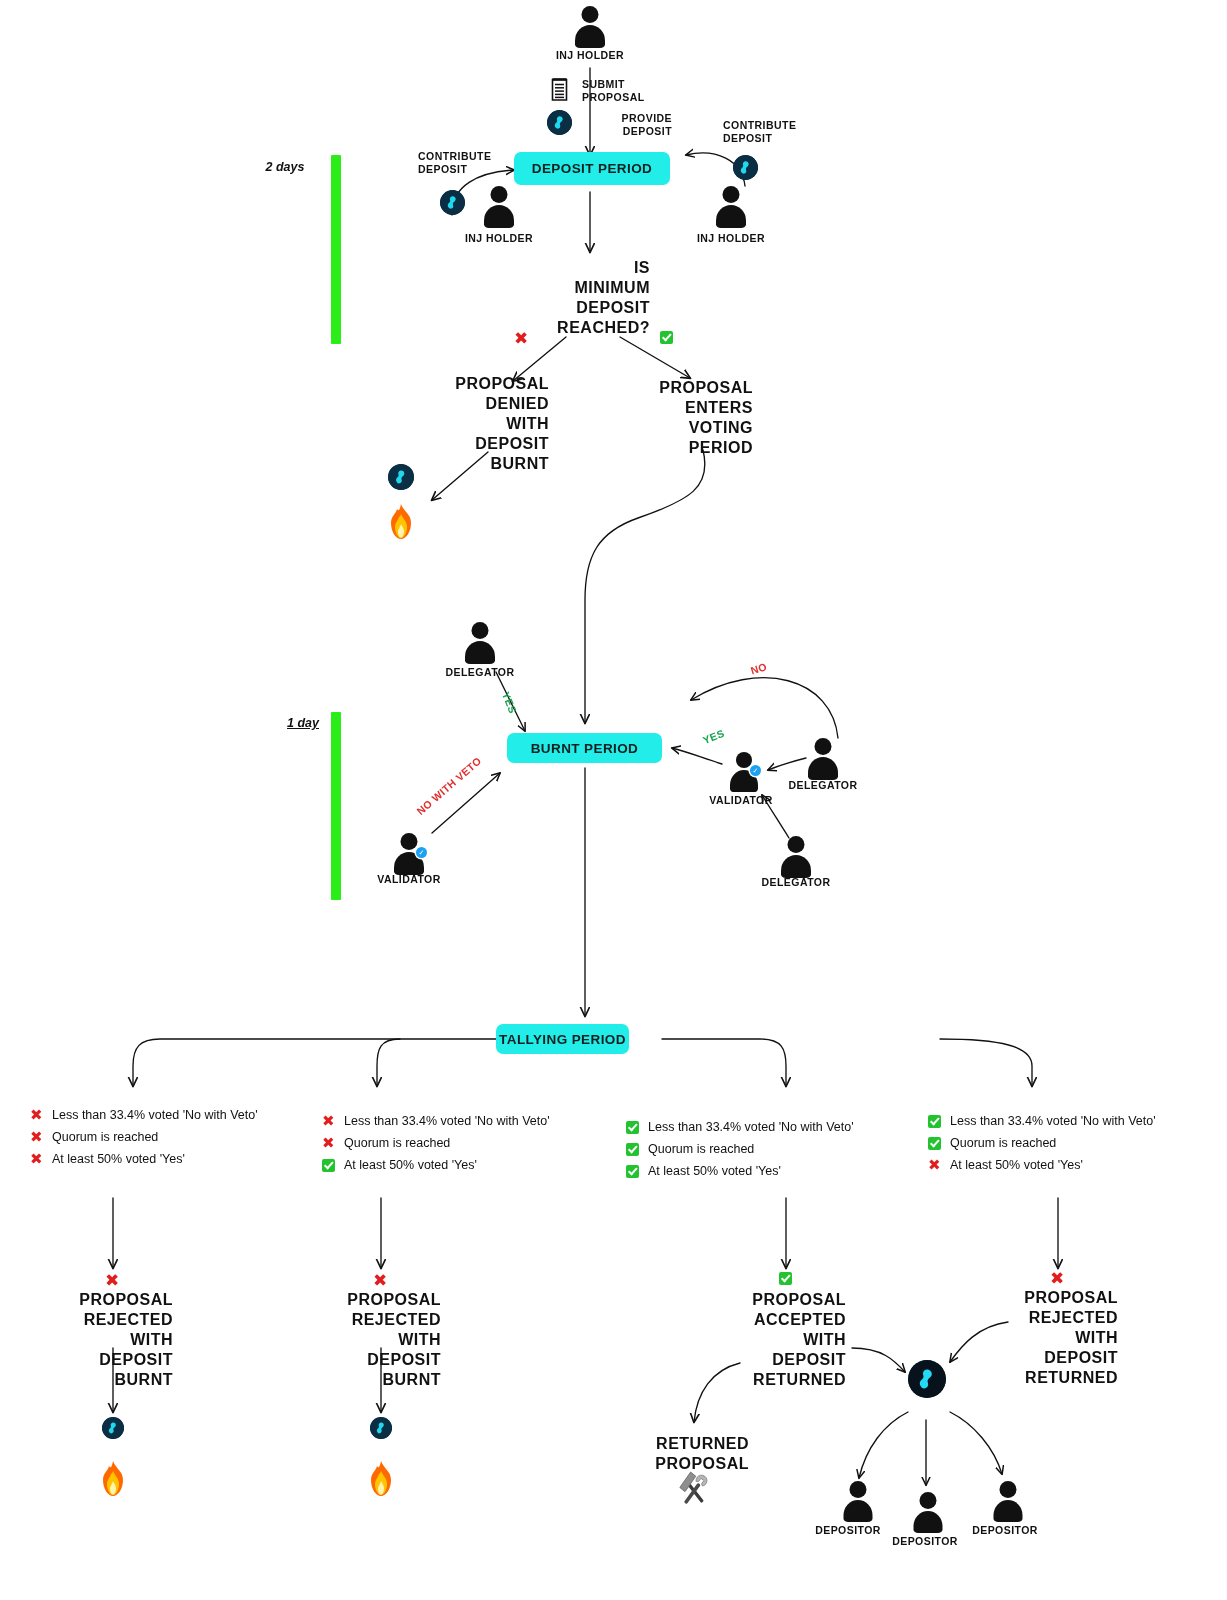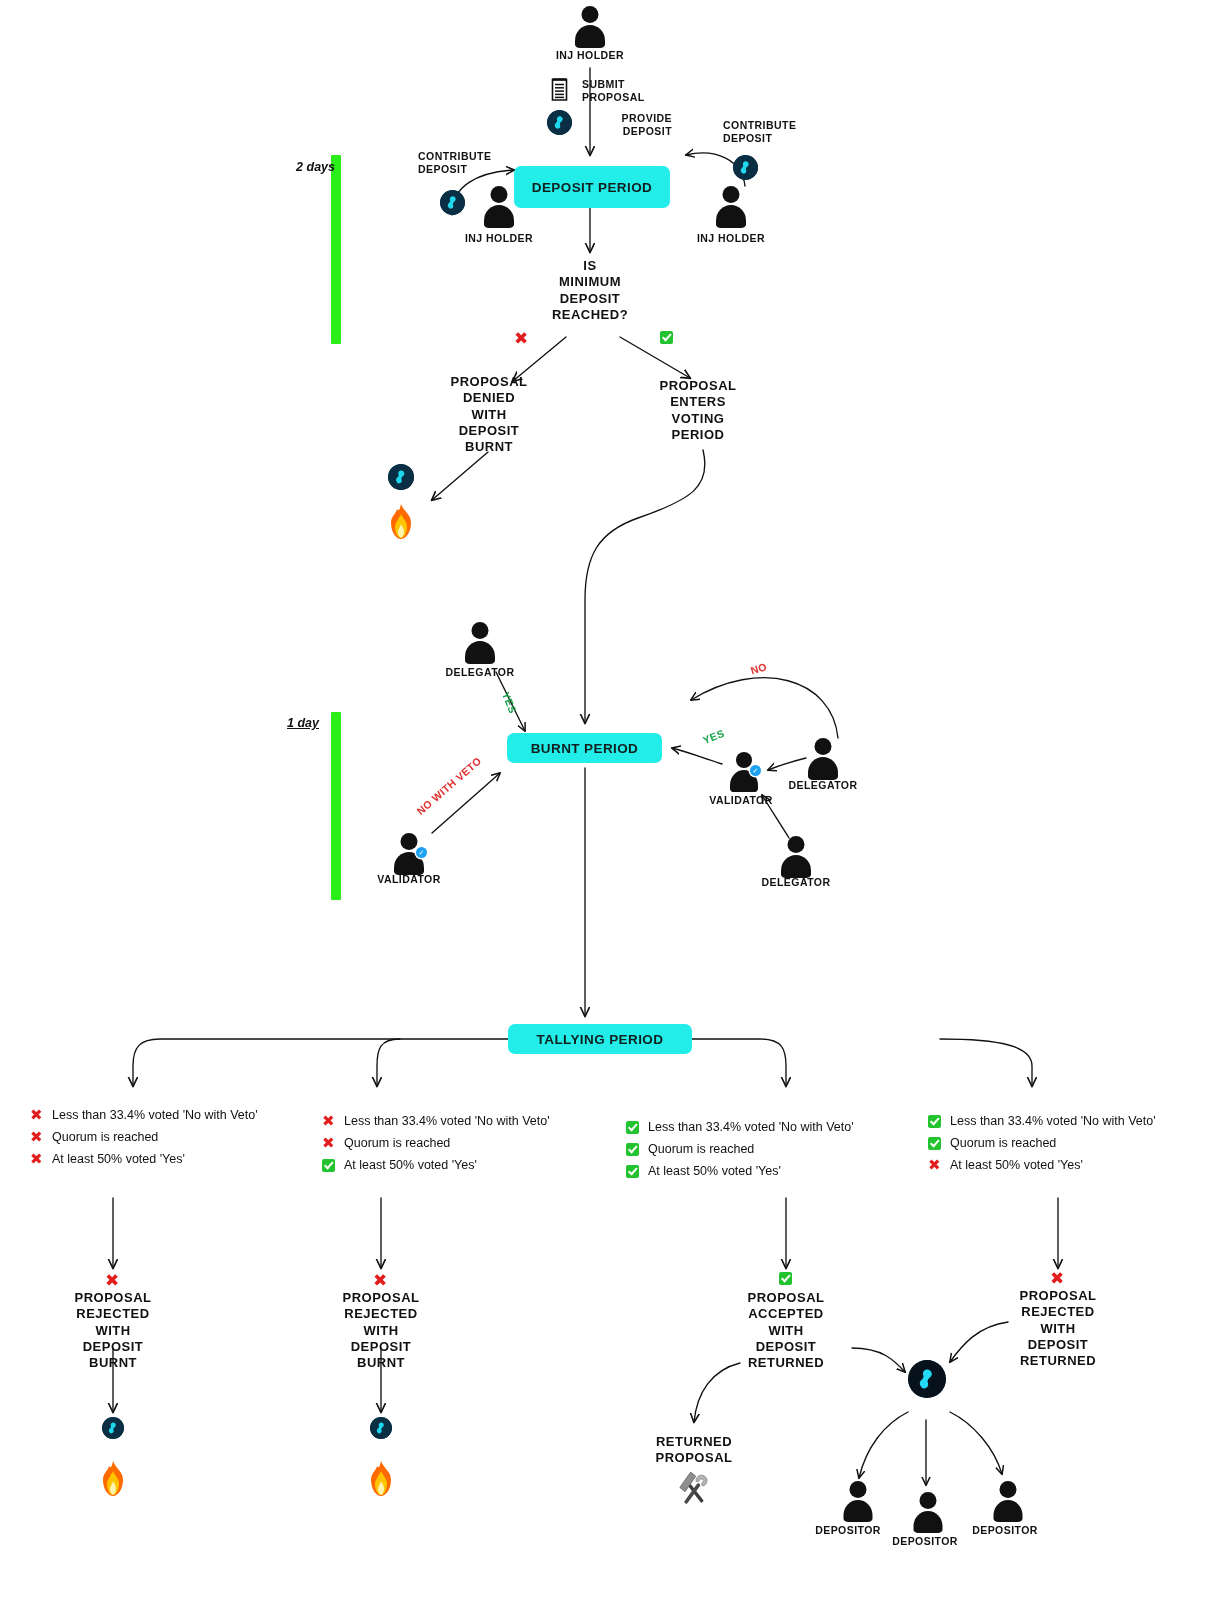--- a/index.html
+++ b/index.html
@@ -74,26 +74,26 @@
     font-weight:700;
     letter-spacing:.45px;
     line-height:1.22;
     color:#111;
     text-align:center;
     white-space:pre-line;
   }
   .lbl.left{text-align:left;}
   .flowtext{
     position:absolute;
-    font-size:13px;
+    font-size:16px;
     font-weight:700;
     letter-spacing:.5px;
     line-height:1.25;
     color:#111;
-    text-align:center;
+    text-align:right;
     white-space:pre-line;
     transform:translateX(-50%);
   }
   
   .edgelbl{
     position:absolute;
     font-size:10.5px;
     font-weight:700;
     letter-spacing:.4px;
     white-space:nowrap;
@@ -213,21 +213,21 @@
 
       <path d="M1008,1322 C978,1326 962,1345 950,1362" marker-end="url(#ahs)"></path>
 
       <path d="M908,1412 C884,1424 866,1448 859,1478" marker-end="url(#ahs)"></path>
       <path d="M926,1420 L926,1485" marker-end="url(#ahs)"></path>
       <path d="M950,1412 C974,1424 994,1448 1002,1474" marker-end="url(#ahs)"></path>
     </g>
   </svg>
 
   <div class="timebar" style="left:331px;top:155px;width:10px;height:189px;"></div>
-  <div class="timelbl" style="left:267px;top:160px;width:68px;">2 days</div>
+  <div class="timelbl" style="left:251px;top:160px;width:68px;text-align:center;">2 days</div>
 
   <div class="timebar" style="left:331px;top:712px;width:10px;height:188px;"></div>
   <div class="timelbl" style="left:251px;top:716px;width:68px;text-decoration:underline;">1 day</div>
 
   <div class="person" style="left:570px;top:6px;width:40px;height:48px;">
     <div class="head" style="top:0;width:17px;height:17px;"></div>
     <div class="body" style="top:19px;width:30px;height:23px;"></div>
   </div>
   <div class="caption" style="left:590px;top:49px;">INJ HOLDER</div>
 
@@ -249,21 +249,21 @@
 
   <div class="coin" style="left:547px;top:110px;width:25px;height:25px;">
     <svg width="25" height="25" viewBox="0 0 32 32">
       <circle cx="16" cy="16" r="16" fill="#0a2f45"></circle>
       <path d="M11 22.5c-1.6-1.8-1.4-4.3.4-5.8 1.6-1.4 2-2.4 1.4-4.1-.6-1.8.3-3.7 2.1-4.4 2.1-.8 4.4.3 5 2.5.5 1.8-.2 3.1-1.7 4.3-1.7 1.4-2.1 2.6-1.4 4.4.7 1.9-.4 3.9-2.4 4.4-1.3.4-2.6 0-3.4-1.3z" fill="#1fd8ee"></path>
     </svg>
   </div>
   <div class="lbl left" style="left:582px;top:112px;width:90px;text-align:right;">PROVIDE
 DEPOSIT</div>
 
-  <div class="pill" style="left:514px;top:166px;width:156px;height:42px;">DEPOSIT PERIOD</div>
+  <div class="pill" style="left:514px;top:152px;width:156px;height:33px;">DEPOSIT PERIOD</div>
 
   <div class="lbl left" style="left:418px;top:150px;width:95px;text-align:left;">CONTRIBUTE
 DEPOSIT</div>
   <div class="coin" style="left:440px;top:190px;width:25px;height:25px;">
     <svg width="25" height="25" viewBox="0 0 32 32">
       <circle cx="16" cy="16" r="16" fill="#0a2f45"></circle>
       <path d="M11 22.5c-1.6-1.8-1.4-4.3.4-5.8 1.6-1.4 2-2.4 1.4-4.1-.6-1.8.3-3.7 2.1-4.4 2.1-.8 4.4.3 5 2.5.5 1.8-.2 3.1-1.7 4.3-1.7 1.4-2.1 2.6-1.4 4.4.7 1.9-.4 3.9-2.4 4.4-1.3.4-2.6 0-3.4-1.3z" fill="#1fd8ee"></path>
     </svg>
   </div>
   <div class="person" style="left:479px;top:186px;width:40px;height:48px;">
@@ -349,21 +349,21 @@
   </div>
   <div class="caption" style="left:823px;top:779px;">DELEGATOR</div>
   <div class="edgelbl no" style="left:749px;top:665px;transform:rotate(-17deg);transform-origin:left top;">NO</div>
 
   <div class="person" style="left:776px;top:836px;width:40px;height:48px;">
     <div class="head" style="top:0;width:17px;height:17px;"></div>
     <div class="body" style="top:19px;width:30px;height:23px;"></div>
   </div>
   <div class="caption" style="left:796px;top:876px;">DELEGATOR</div>
 
-  <div class="pill" style="left:508px;top:1024px;width:184px;height:30px;">TALLYING PERIOD</div>
+  <div class="pill" style="left:496px;top:1024px;width:133px;height:30px;">TALLYING PERIOD</div>
 
   <div class="condgroup" style="left:30px;top:1104px;">
       <div class="condrow">
         <span class="mk">
           <span class="xmark">✖</span>
         </span>
         <span>Less than 33.4% voted 'No with Veto'</span>
       </div>
       <div class="condrow">
         <span class="mk">

